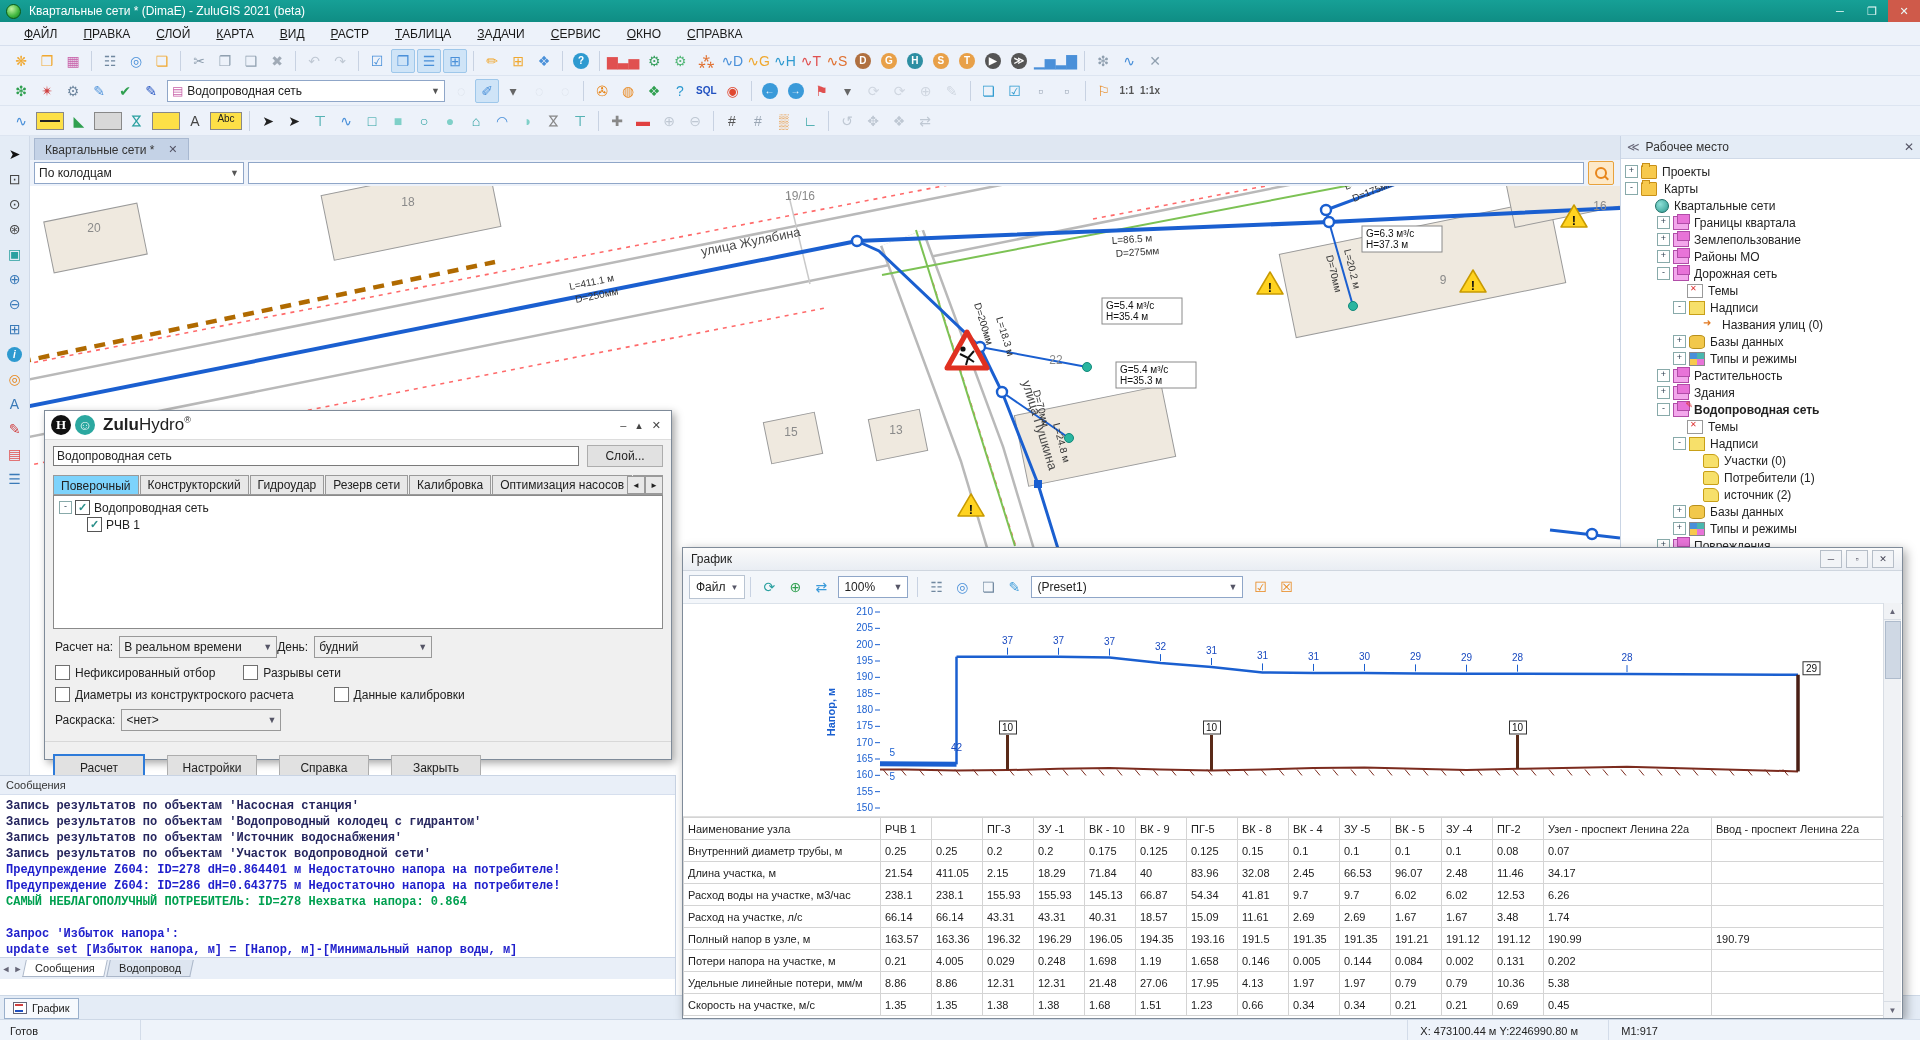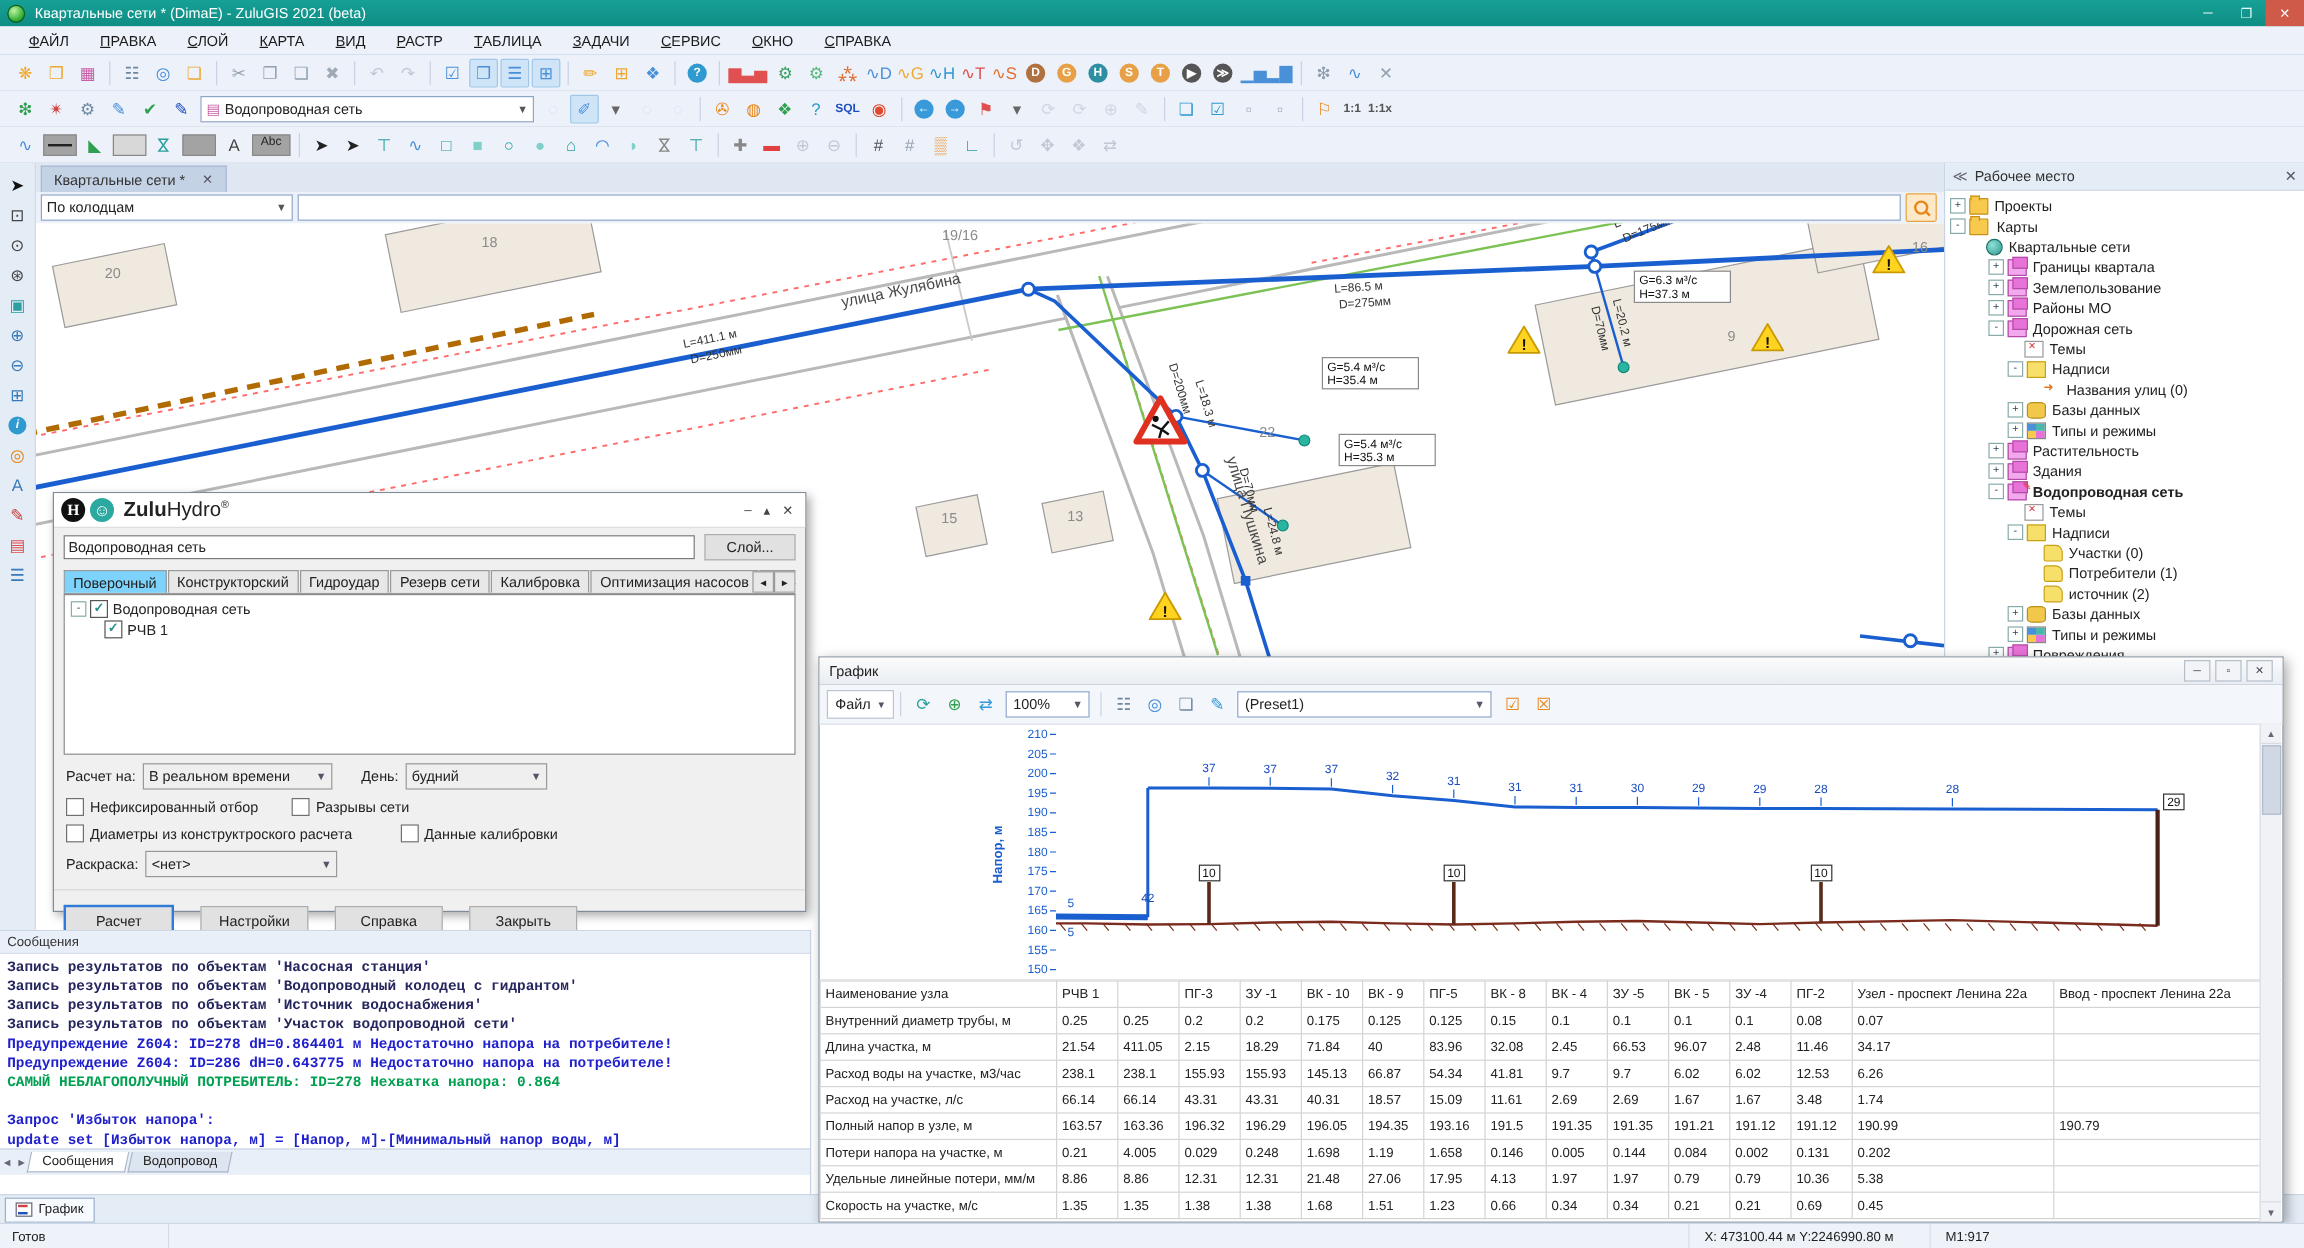--- a/index.html
+++ b/index.html
@@ -27,21 +27,21 @@
   .tb-icon.sel{background:#cfe4f7;border-color:#9ec7ea;}
   .tb-icon.dis{opacity:.55;}
   .tb-icon .round{display:inline-flex;width:16px;height:16px;border-radius:50%;align-items:center;justify-content:center;
                   font-size:10px;font-weight:bold;}
   .tb-sep{width:1px;height:20px;background:#c8d2e2;margin:0 5px;}
   .tb-combo{height:20px;background:#fff;border:1px solid #8fa6c8;display:flex;align-items:center;font-size:12px;
             padding:0 4px;margin:0 3px;position:relative;}
   .tb-combo .cicon{margin-right:4px;font-size:12px;color:#c860a8;}
   .tb-combo .arrow{margin-left:auto;color:#555;font-size:9px;padding-left:6px;}
   .tb-text{font-size:10px;font-weight:bold;margin:0 3px;}
-  .swatch{width:26px;height:16px;border:1px solid #888;background:#a3a3a3;margin:0 2px;}
+  .swatch{width:26px;height:16px;border:1px solid #888;background:#fde047;margin:0 2px;}
   .swatch.line:before{content:"";display:block;margin:7px 3px 0;border-top:2px solid #222;}
   .swatch.fillgray{background:#d8d8d8;}
   .rot90{transform:rotate(90deg);}
   
   .doc-tabs{position:absolute;left:30px;top:136px;width:1590px;height:24px;background:#dfe7f2;border-bottom:1px solid #c9d4e4;}
   .doc-tab{position:absolute;left:4px;top:2px;height:21px;background:#c4d2e6;border:1px solid #a8b8d0;border-bottom:none;
            display:flex;align-items:center;padding:0 10px;font-size:12px;color:#333;}
   .doc-tab .x{margin-left:14px;color:#556;font-size:11px;}
   .search-row{position:absolute;left:30px;top:160px;width:1590px;height:26px;background:#edf2fa;display:flex;align-items:center;}
   .search-combo{width:200px;height:20px;background:#fff;border:1px solid #8fa6c8;display:flex;align-items:center;
@@ -681,21 +681,21 @@
           <span class="ht-check">✓</span>
           <span>РЧВ 1</span>
         </div>
       </div>
     <div class="hydro-row">
       <span>Расчет на:</span>
       <div class="hsel" style="width:148px">
         <span>В реальном времени</span>
           <span class="arrow">▼</span>
         </div>
-      <span style="margin-left:24px">День:</span>
+      <span style="margin-left:0">День:</span>
       <div class="hsel" style="width:108px">
         <span>будний</span>
           <span class="arrow">▼</span>
         </div>
     </div>
     <div class="hcheck-row">
       <span class="hcheck"></span>
       <span>Нефиксированный отбор</span>
       <span class="hcheck" style="margin-left:28px"></span>
       <span>Разрывы сети</span>

